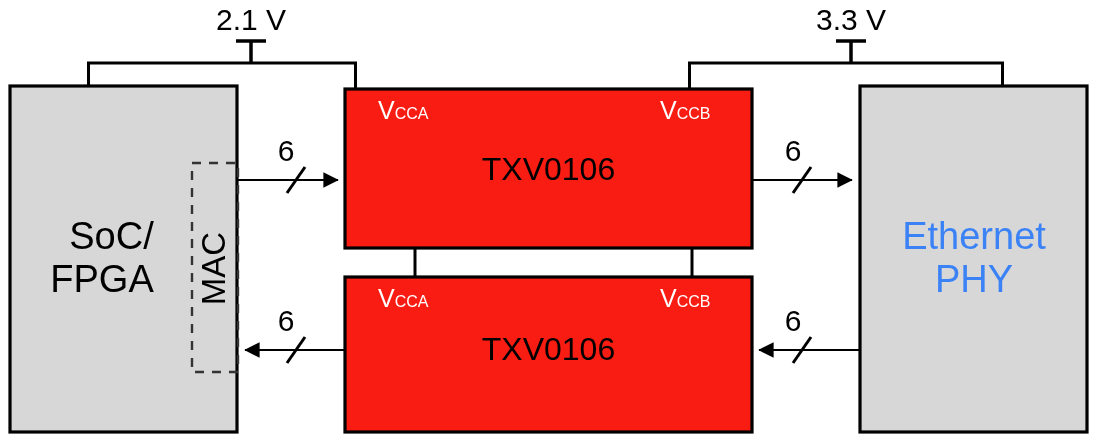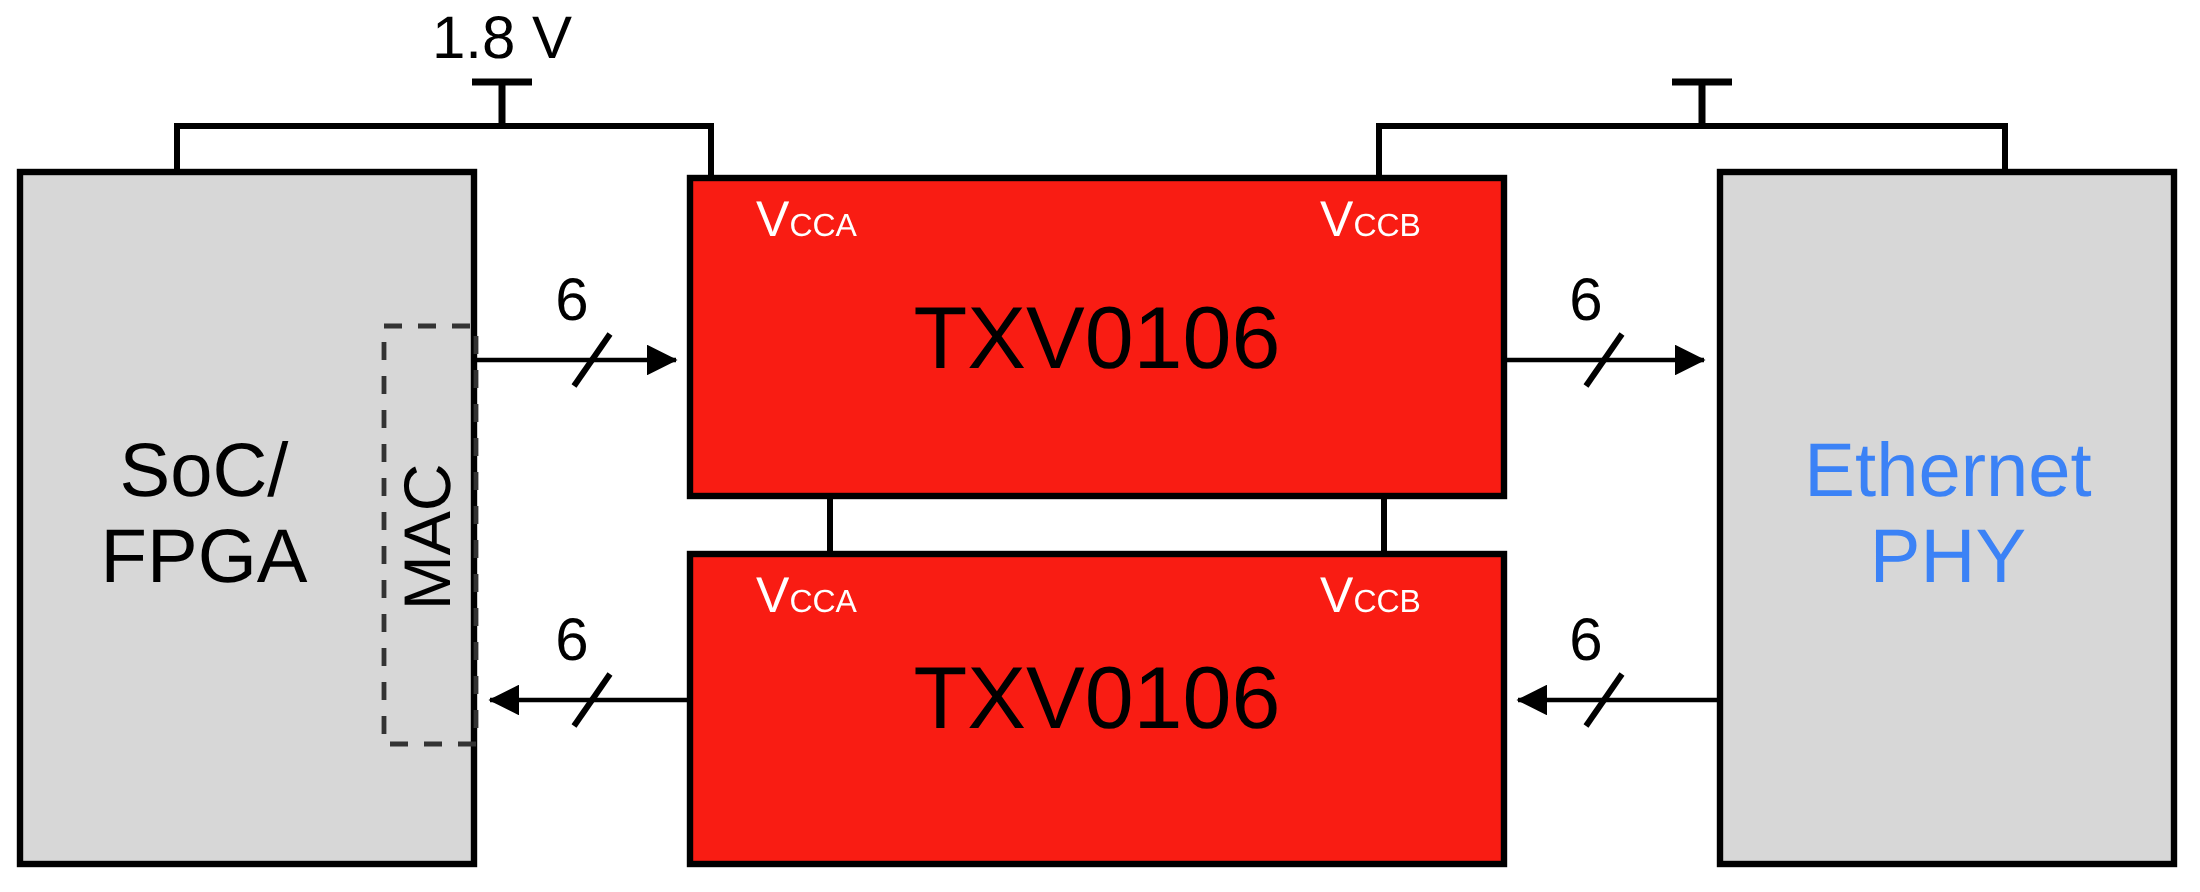--- a/index.html
+++ b/index.html
@@ -31,35 +31,36 @@
     align-items: center;
     justify-content: center;
     text-align: center;
     line-height: 1.12;
     pointer-events: none;
   }
   .soc-text {
     font-size: 38px;
     color: #000000;
     white-space: pre-line;
+    text-align: right;
   }
   .phy-text {
     font-size: 38px;
     color: #3b82f6;
     white-space: pre-line;
   }
   .mac-text {
     font-size: 33px;
     color: #000000;
     transform: rotate(-90deg);
     transform-origin: center center;
     white-space: nowrap;
   }
   .chip-text {
-    font-size: 44px;
+    font-size: 32px;
     color: #000000;
     letter-spacing: 0px;
     white-space: nowrap;
   }
   .vcc-text {
     color: #ffffff;
     white-space: nowrap;
     font-size: 25px;
     line-height: 1;
     display: flex;
@@ -145,23 +146,26 @@
       <line x1="287" y1="363" x2="305" y2="337" stroke="#000" stroke-width="3"></line>
     </g>
 
     <g>
       <line x1="860" y1="350" x2="759" y2="350" stroke="#000" stroke-width="2.2" marker-end="url(#arrowL)"></line>
       <line x1="793" y1="363" x2="811" y2="337" stroke="#000" stroke-width="3"></line>
     </g>
   </svg>
 
   <div class="blk-label" style="left:200px; top:2px; width:102px; height:36px;">
-    <span class="rail-text">1.8 V</span>
-  </div>
-
+    <span class="rail-text">2.1 V</span>
+  </div>
+
+  <div class="blk-label" style="left:800px; top:2px; width:102px; height:36px;">
+    <span class="rail-text">3.3 V</span>
+  </div>
 
   <div class="blk-label" style="left:14px; top:200px; width:176px; height:116px;">
     <span class="soc-text">SoC/
 FPGA</span>
   </div>
 
   <div class="blk-label" style="left:172px; top:218px; width:86px; height:100px;">
     <span class="mac-text">MAC</span>
   </div>
 

